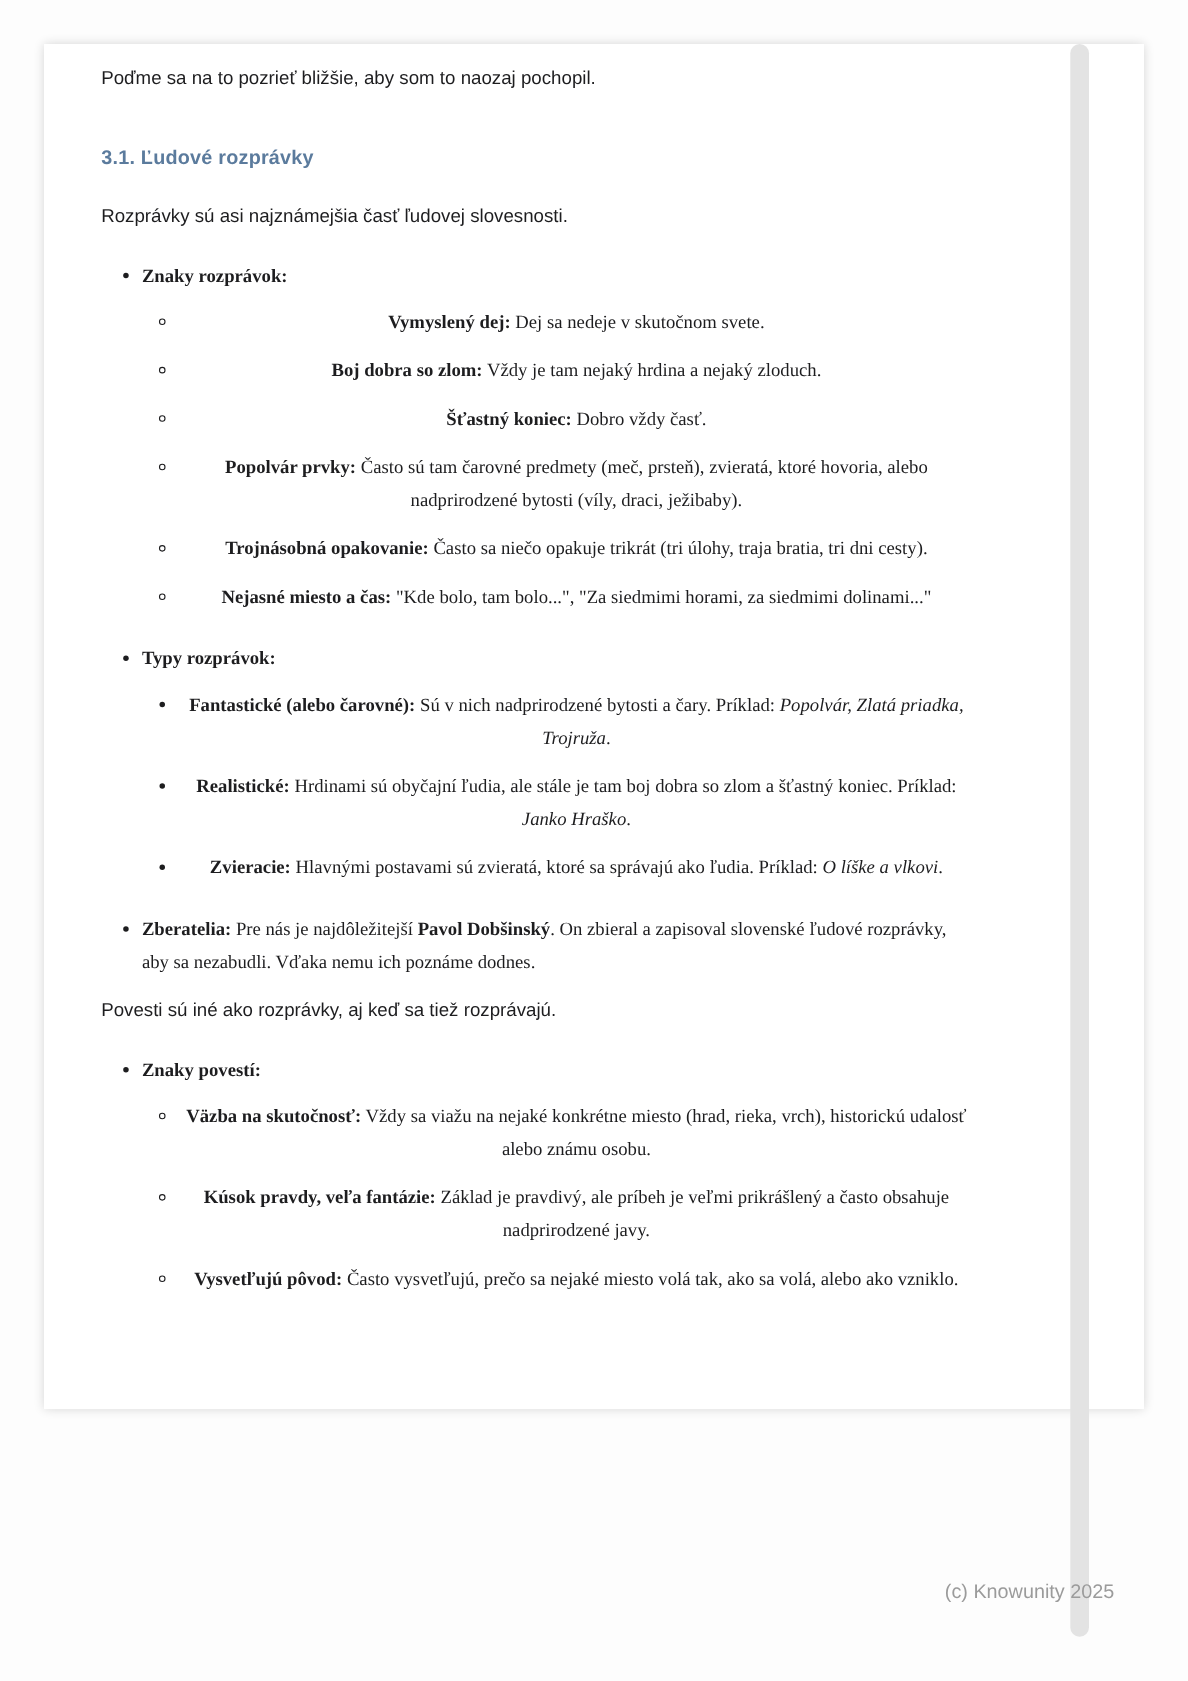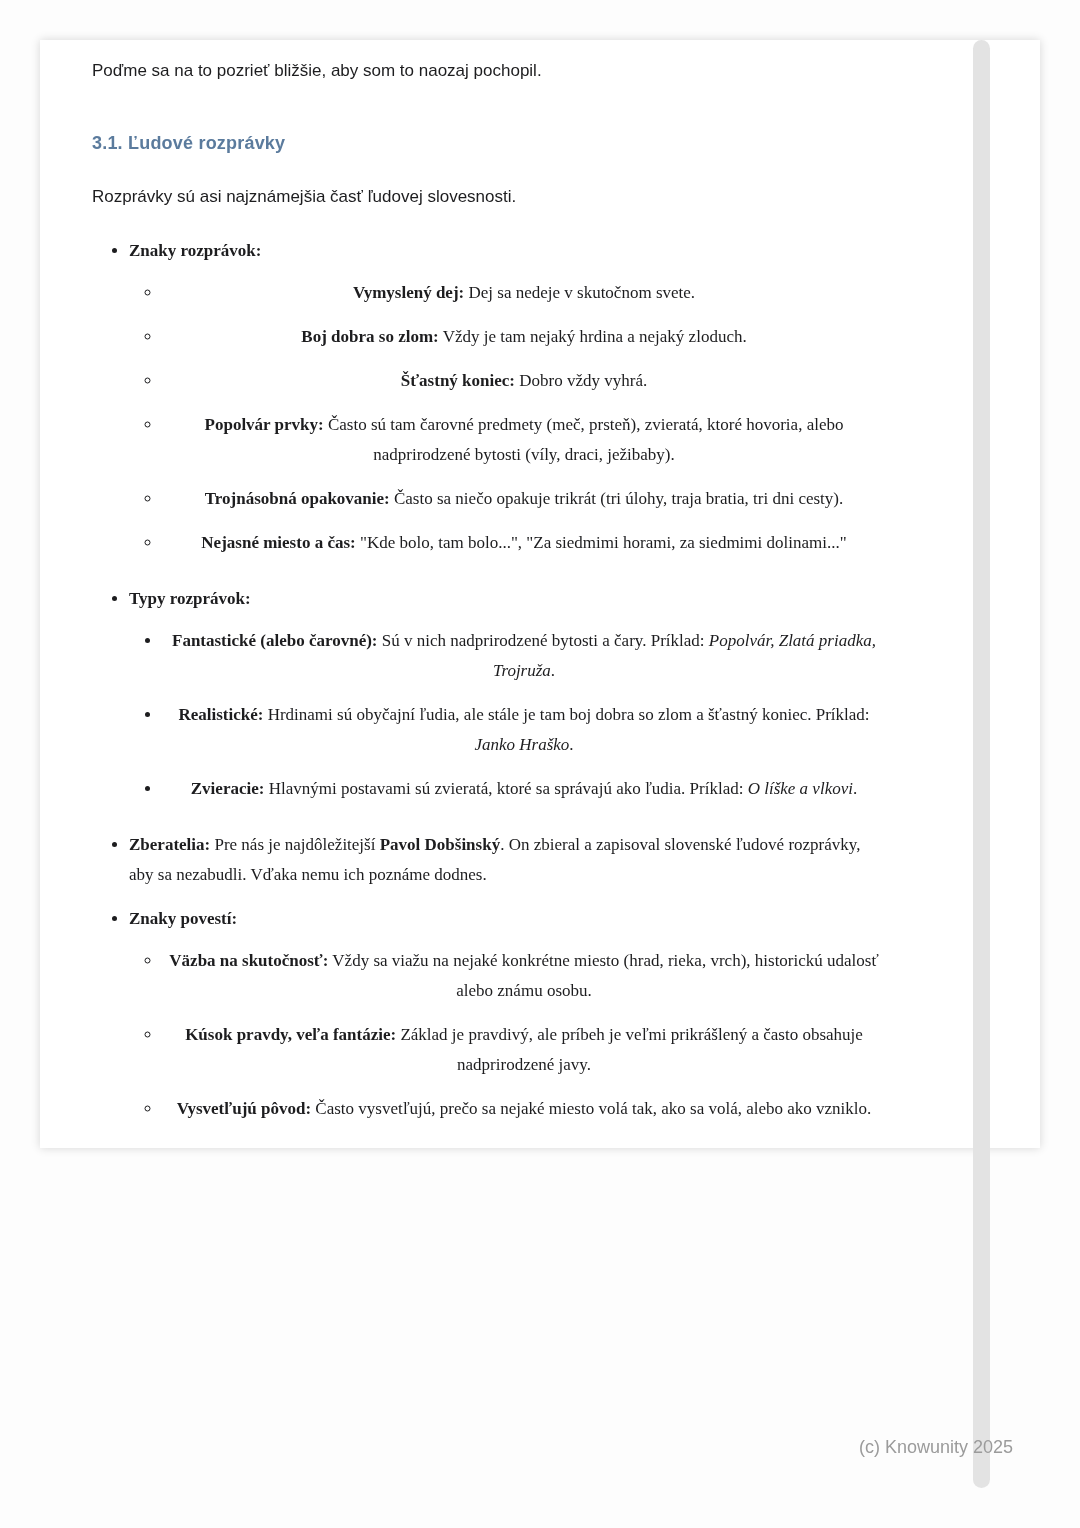--- a/index.html
+++ b/index.html
@@ -12,21 +12,21 @@
     width: 1080px;
     height: 1528px;
     position: relative;
     overflow: hidden;
   }
   .page {
     position: absolute;
     left: 40px;
     top: 40px;
     width: 1000px;
-    height: 1108px;
+    height: 1241px;
     background: #ffffff;
     box-shadow: 0 0 9px rgba(0,0,0,0.16);
     box-sizing: border-box;
     padding: 16px 150px 0 52px;
     color: #1d1d1f;
     font-size: 17px;
     line-height: 30px;
   }
   .intro { margin: 0; }
   h2.heading {
@@ -84,37 +84,38 @@
 
   <h2 class="heading">3.1. Ľudové rozprávky</h2>
   <p class="para">Rozprávky sú asi najznámejšia časť ľudovej slovesnosti.</p>
 
   <ul class="l1">
     <li class="group">
       <strong>Znaky rozprávok:</strong>
       <ul class="l2 circle">
         <li><strong>Vymyslený dej:</strong><span> Dej sa nedeje v skutočnom svete.</span></li>
         <li><strong>Boj dobra so zlom:</strong><span> Vždy je tam nejaký hrdina a nejaký zloduch.</span></li>
-        <li><strong>Šťastný koniec:</strong><span> Dobro vždy vyhrá.</span></li>
+        <li><strong>Šťastný koniec:</strong><span> Dobro vždy časť.</span></li>
         <li><strong>Popolvár prvky:</strong><span> Často sú tam čarovné predmety (meč, prsteň), zvieratá, ktoré hovoria, alebo nadprirodzené bytosti (víly, draci, ježibaby).</span></li>
         <li><strong>Trojnásobná opakovanie:</strong><span> Často sa niečo opakuje trikrát (tri úlohy, traja bratia, tri dni cesty).</span></li>
         <li><strong>Nejasné miesto a čas:</strong><span> "Kde bolo, tam bolo...", "Za siedmimi horami, za siedmimi dolinami..."</span></li>
       </ul>
     </li>
     <li class="group">
       <strong>Typy rozprávok:</strong>
       <ul class="l2 disc">
         <li><strong>Fantastické (alebo čarovné):</strong><span> Sú v nich nadprirodzené bytosti a čary. Príklad: </span><em>Popolvár, Zlatá priadka, Trojruža</em><span>.</span></li>
         <li><strong>Realistické:</strong><span> Hrdinami sú obyčajní ľudia, ale stále je tam boj dobra so zlom a šťastný koniec. Príklad: </span><em>Janko Hraško</em><span>.</span></li>
         <li><strong>Zvieracie:</strong><span> Hlavnými postavami sú zvieratá, ktoré sa správajú ako ľudia. Príklad: </span><em>O líške a vlkovi</em><span>.</span></li>
       </ul>
     </li>
     <li><strong>Zberatelia:</strong><span> Pre nás je najdôležitejší </span><strong>Pavol Dobšinský</strong><span>. On zbieral a zapisoval slovenské ľudové rozprávky, aby sa nezabudli. Vďaka nemu ich poznáme dodnes.</span></li>
   </ul>
 
+  <p class="para">Povesti sú iné ako rozprávky, aj keď sa tiež rozprávajú.</p>
 
   <ul class="l1">
     <li class="group">
       <strong>Znaky povestí:</strong>
       <ul class="l2 circle">
         <li><strong>Väzba na skutočnosť:</strong><span> Vždy sa viažu na nejaké konkrétne miesto (hrad, rieka, vrch), historickú udalosť alebo známu osobu.</span></li>
         <li><strong>Kúsok pravdy, veľa fantázie:</strong><span> Základ je pravdivý, ale príbeh je veľmi prikrášlený a často obsahuje nadprirodzené javy.</span></li>
         <li><strong>Vysvetľujú pôvod:</strong><span> Často vysvetľujú, prečo sa nejaké miesto volá tak, ako sa volá, alebo ako vzniklo.</span></li>
       </ul>
     </li>

